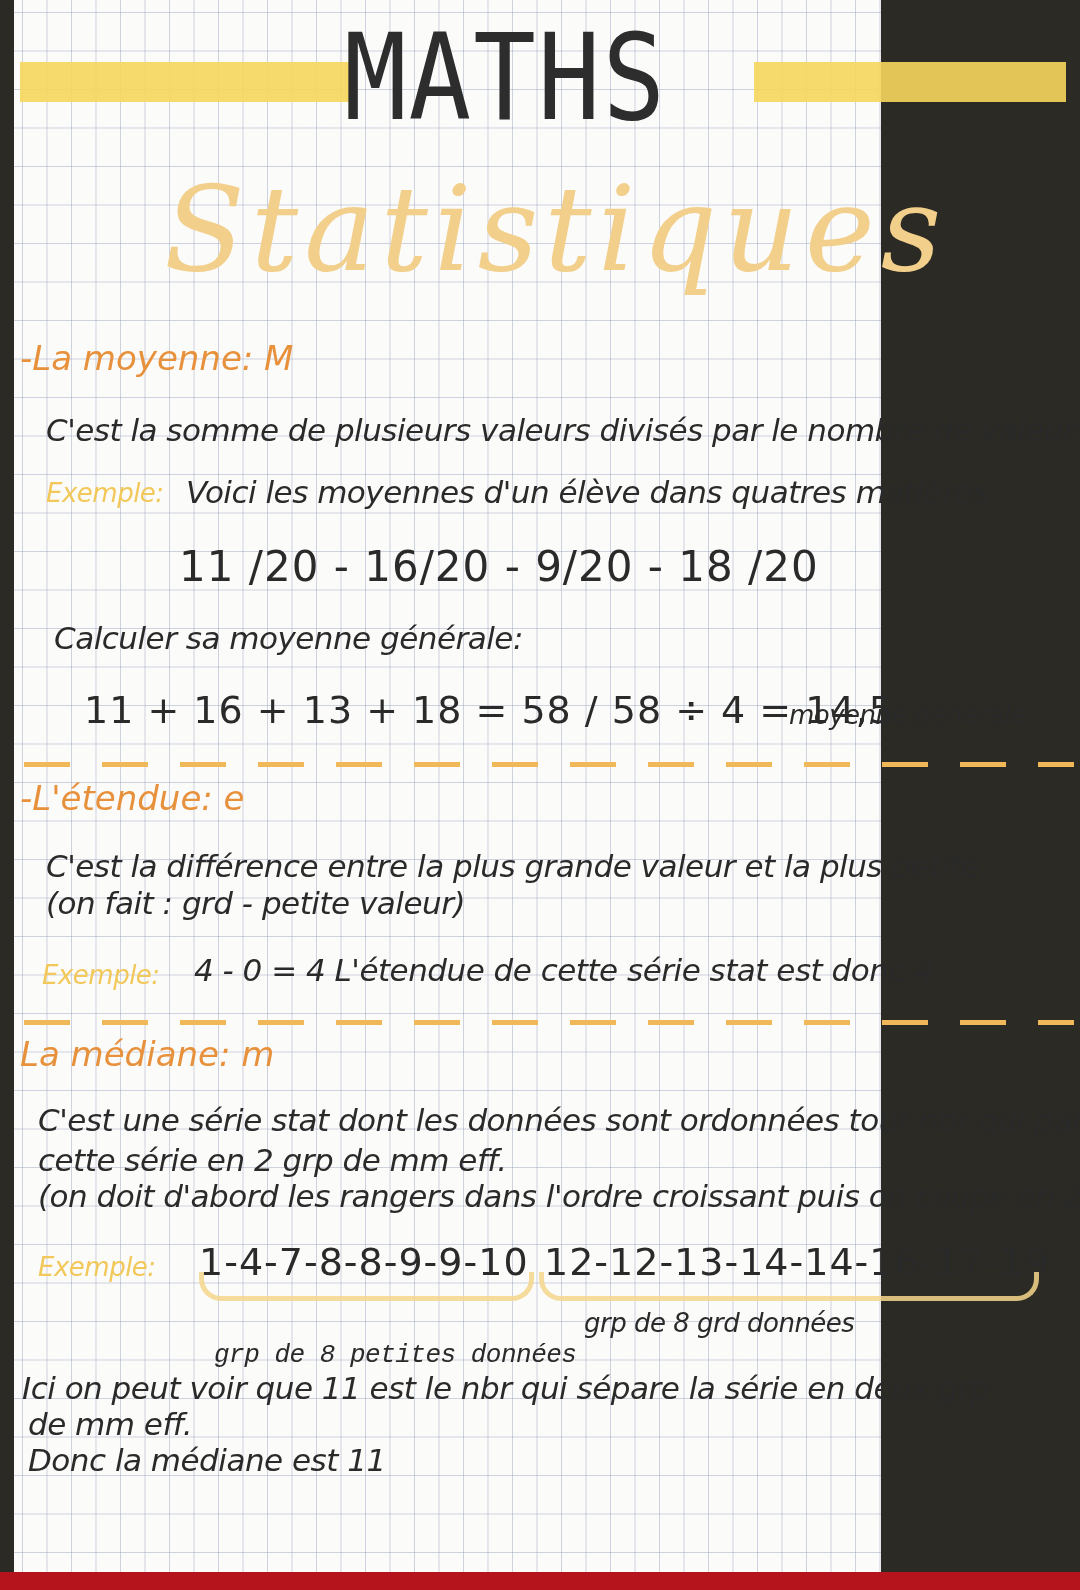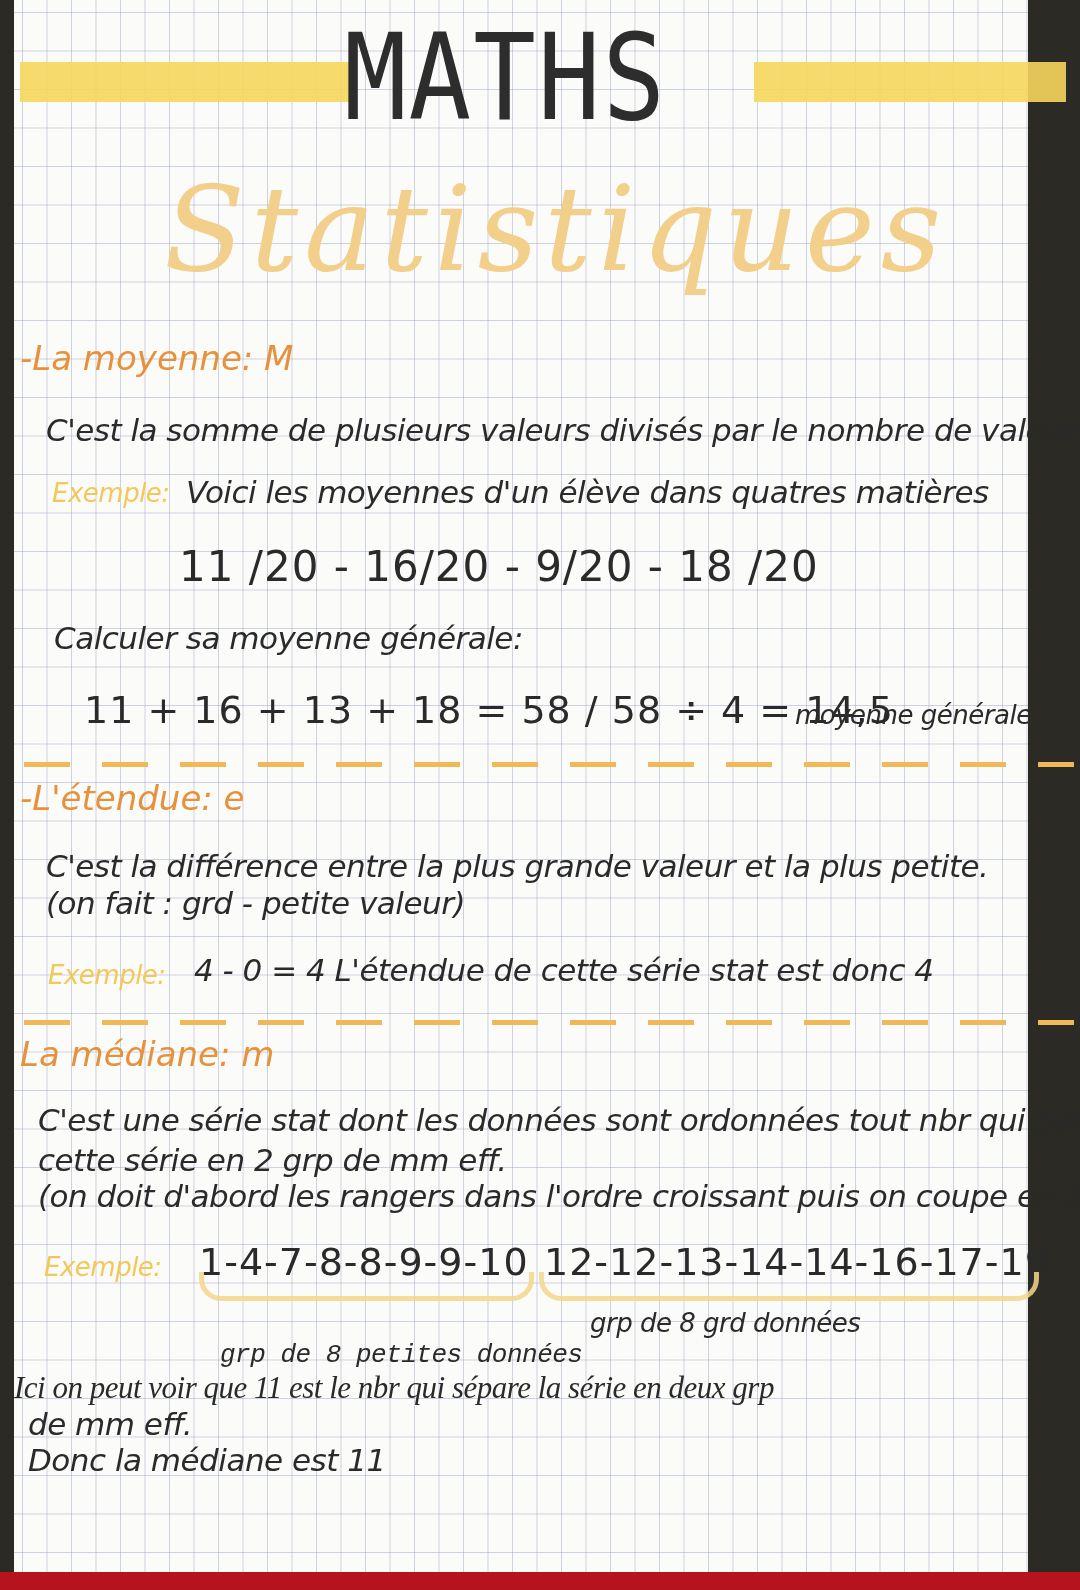--- a/index.html
+++ b/index.html
@@ -1,31 +1,31 @@
 <!DOCTYPE html>
 <html><head>
 <meta charset="utf-8">
 <style>
   html,body{margin:0;padding:0;}
   body{width:1080px;height:1590px;position:relative;overflow:hidden;background:#2b2a25;}
-  .page{position:absolute;left:14px;top:0;width:1014px;height:1572px;
+  .page{position:absolute;left:14px;top:0;width:867px;height:1572px;
     background-color:#fbfbfa;
     background-image:
       linear-gradient(to right, rgba(150,160,190,0.45) 1px, transparent 1px),
       linear-gradient(to bottom, rgba(150,160,190,0.45) 1px, transparent 1px);
     background-size:24.5px 38.5px;
     background-position:8px 12px;
     font-family:"DejaVu Sans", sans-serif;color:#2a2a2a;}
   .bottom-strip{position:absolute;left:0;top:1572px;width:1080px;height:18px;background:#b5141c;}
   .hl-bar{position:absolute;top:62px;height:40px;background:#f6d65c;opacity:0.9;}
   .title{position:absolute;left:330px;top:18px;font-family:"DejaVu Sans Mono", monospace;font-size:104px;font-weight:300;letter-spacing:2px;color:#2d2d2d;line-height:1;transform:scaleY(1.15);transform-origin:top left;}
   .subtitle{position:absolute;left:150px;top:170px;font-family:"DejaVu Serif", serif;font-style:italic;font-size:118px;color:#f2cf8a;letter-spacing:6px;line-height:1;font-weight:300;}
   .heading{position:absolute;font-size:34px;color:#e8913c;font-style:italic;}
   .txt{position:absolute;font-size:31px;color:#2a2a2a;font-style:italic;white-space:nowrap;letter-spacing:-0.5px;}
-  .small{font-size:26px;padding-left:6px;}
+  .small{font-size:26px;}
   .ex{color:#f3c85a;}
   .num{font-size:42px;font-style:normal;letter-spacing:1px;}
   .dash{position:absolute;left:10px;width:1050px;height:5px;
     background:repeating-linear-gradient(to right,#f1b85a 0 46px,transparent 46px 78px);}
   .brace{position:absolute;height:24px;border-bottom:5px solid #f5d68c;border-left:5px solid #f5d68c;border-right:5px solid #f5d68c;border-radius:0 0 22px 22px;opacity:0.85;}
 </style>
 </head>
 <body>
 
 <div class="page">
@@ -57,17 +57,17 @@
   <div class="txt" style="left:24px;top:1102px;">C'est une série stat dont les données sont ordonnées tout nbr qui partage</div>
   <div class="txt" style="left:24px;top:1142px;">cette série en 2 grp de mm eff.</div>
   <div class="txt" style="left:24px;top:1178px;">(on doit d'abord les rangers dans l'ordre croissant puis on coupe en 2 part =).</div>
   <div class="txt ex small" style="left:24px;top:1252px;">Exemple:</div>
   <div class="txt num" style="left:185px;top:1240px;font-size:38px;">1-4-7-8-8-9-9-10</div>
   <div class="txt num" style="left:530px;top:1240px;font-size:38px;">12-12-13-14-14-16-17-19</div>
   <div class="brace" style="left:185px;top:1272px;width:325px;"></div>
   <div class="brace" style="left:525px;top:1272px;width:490px;"></div>
   <div class="txt small" style="left:200px;top:1340px;font-family:Liberation Mono, monospace;">grp de 8 petites données</div>
   <div class="txt small" style="left:570px;top:1308px;">grp de 8 grd données</div>
-  <div class="txt" style="left:0;top:1370px;font-family:Liberation Serif, serif;">Ici on peut voir que 11 est le nbr qui sépare la série en deux grp</div>
+  <div class="txt" style="left:8px;top:1370px;">Ici on peut voir que 11 est le nbr qui sépare la série en deux grp</div>
   <div class="txt" style="left:14px;top:1406px;">de mm eff.</div>
   <div class="txt" style="left:14px;top:1442px;">Donc la médiane est 11</div>
 </div>
 <div class="bottom-strip"></div>
 
 </body></html>

